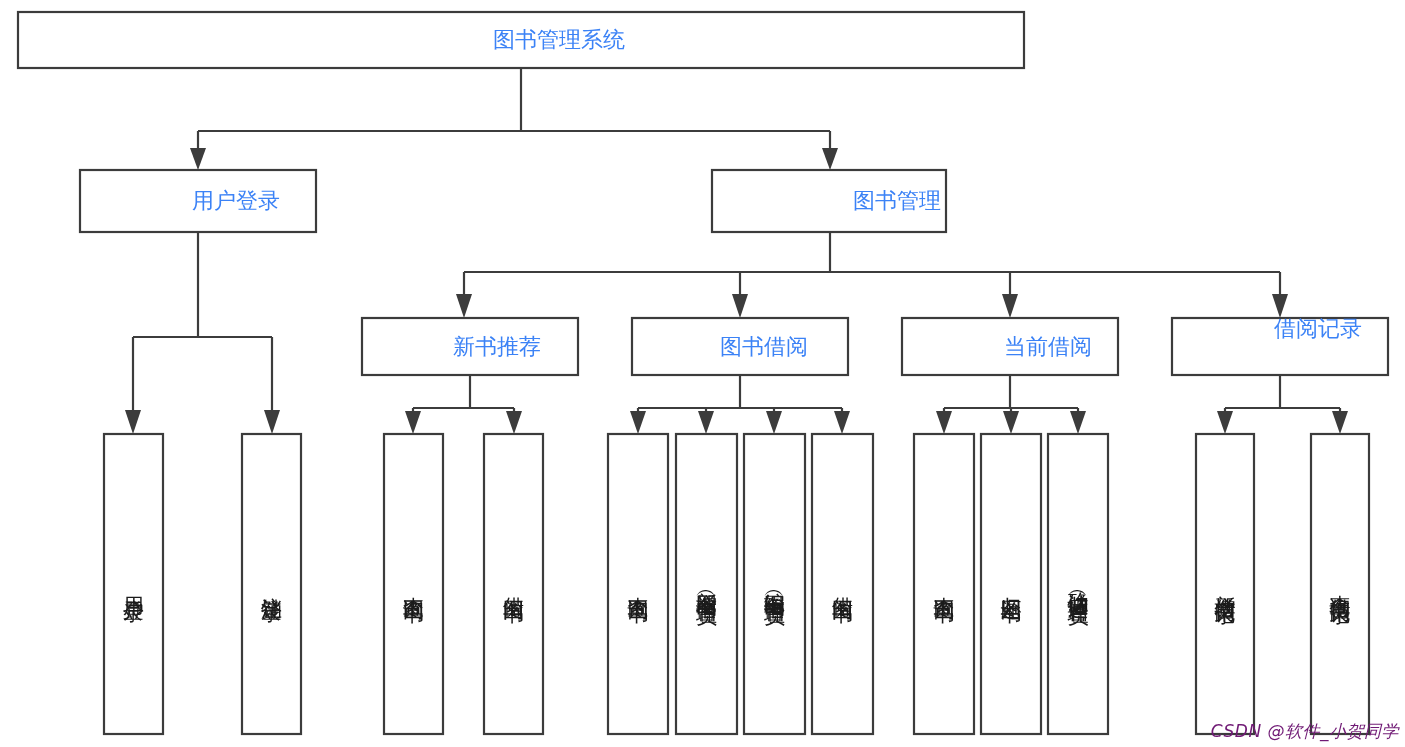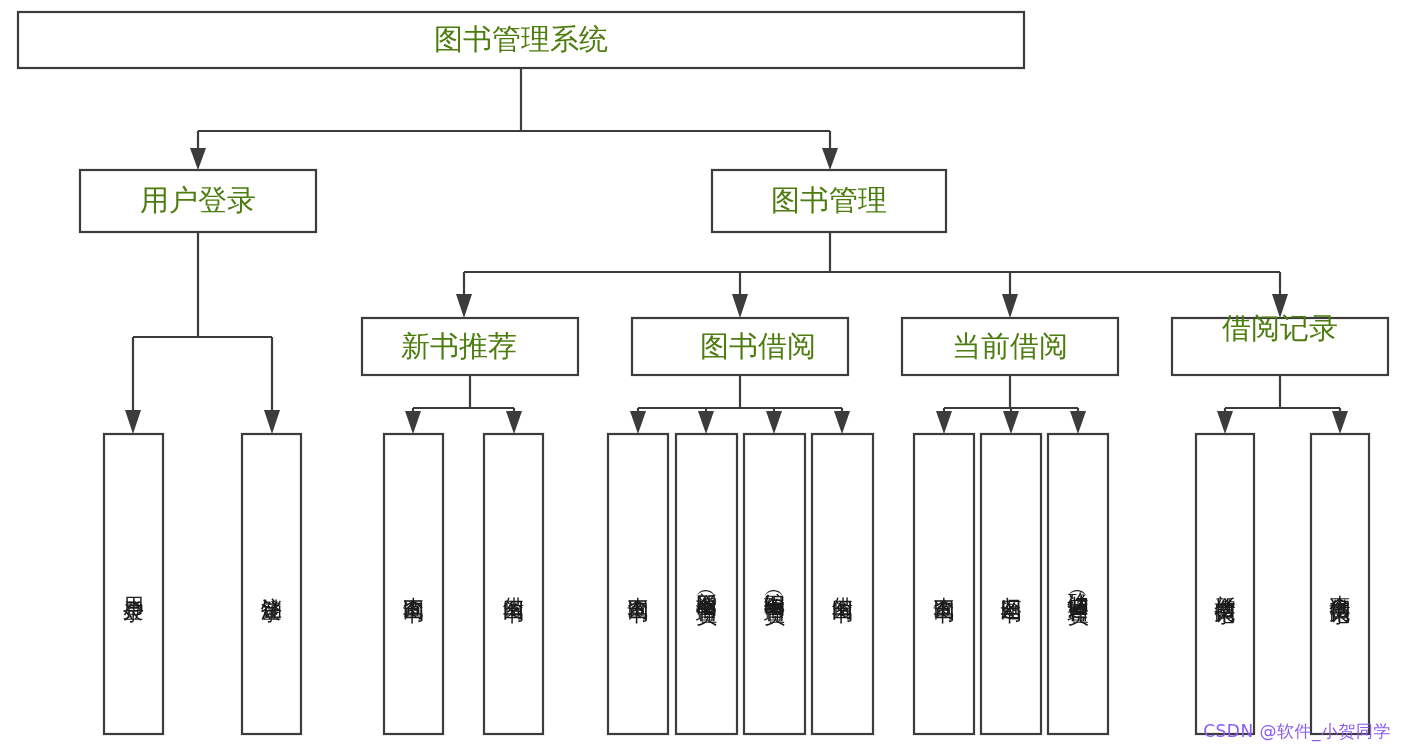--- a/index.html
+++ b/index.html
@@ -55,34 +55,36 @@
     color: #1b1b1b;
     white-space: nowrap;
     pointer-events: none;
   }
   .hlabel-wrap {
     position: absolute;
     display: flex;
     align-items: center;
     justify-content: center;
     font-family: "DejaVu Sans", "Liberation Sans", sans-serif;
-    font-size: 29px;
-    color: #4d7c0f;
+    font-size: 22px;
+    color: #3b82f6;
     white-space: nowrap;
     pointer-events: none;
+    margin-left: 38px;
   }
   #watermark {
     position: absolute;
-    right: 14px;
+    right: 6px;
     bottom: 4px;
     font-family: "DejaVu Sans", "Liberation Sans", sans-serif;
     font-size: 17px;
-    color: #8b5cf6;
+    color: #701a75;
     letter-spacing: 0.5px;
     white-space: nowrap;
+    font-style: italic;
   }
 </style>
 </head>
 <body>
 
 <div id="diagram-root">
 
   <svg id="tree-svg" viewBox="0 0 1405 747">
 
     <g>
@@ -175,24 +177,24 @@
       <rect class="node-box" x="1048" y="434" width="60" height="300"></rect>
 
       <rect class="node-box" x="1196" y="434" width="58" height="300"></rect>
       <rect class="node-box" x="1311" y="434" width="58" height="300"></rect>
     </g>
   </svg>
 
   <div class="hlabel-wrap" style="left:18px; top:12px; width:1006px; height:56px;">图书管理系统</div>
 
   <div class="hlabel-wrap" style="left:80px; top:170px; width:236px; height:62px;">用户登录</div>
-  <div class="hlabel-wrap" style="left:712px; top:170px; width:234px; height:62px;">图书管理</div>
+  <div class="hlabel-wrap" style="left:742px; top:170px; width:234px; height:62px;">图书管理</div>
 
   <div class="hlabel-wrap" style="left:362px; top:318px; width:194px; height:57px;">新书推荐</div>
-  <div class="hlabel-wrap" style="left:632px; top:318px; width:252px; height:57px;">图书借阅</div>
+  <div class="hlabel-wrap" style="left:600px; top:318px; width:252px; height:57px;">图书借阅</div>
   <div class="hlabel-wrap" style="left:902px; top:318px; width:216px; height:57px;border-radius:22px;">当前借阅</div>
   <div class="hlabel-wrap" style="left:1172px; top:300px; width:216px; height:57px;">借阅记录</div>
 
   <div class="vlabel-wrap" style="left:104px; top:434px; width:59px; height:300px;">用户登录</div>
   <div class="vlabel-wrap" style="left:242px; top:434px; width:59px; height:300px;">注销登录</div>
 
   <div class="vlabel-wrap" style="left:384px; top:434px; width:59px; height:300px;">查询图书</div>
   <div class="vlabel-wrap" style="left:484px; top:434px; width:59px; height:300px;">借阅图书</div>
 
   <div class="vlabel-wrap" style="left:608px; top:434px; width:60px; height:300px;">查询图书</div>

